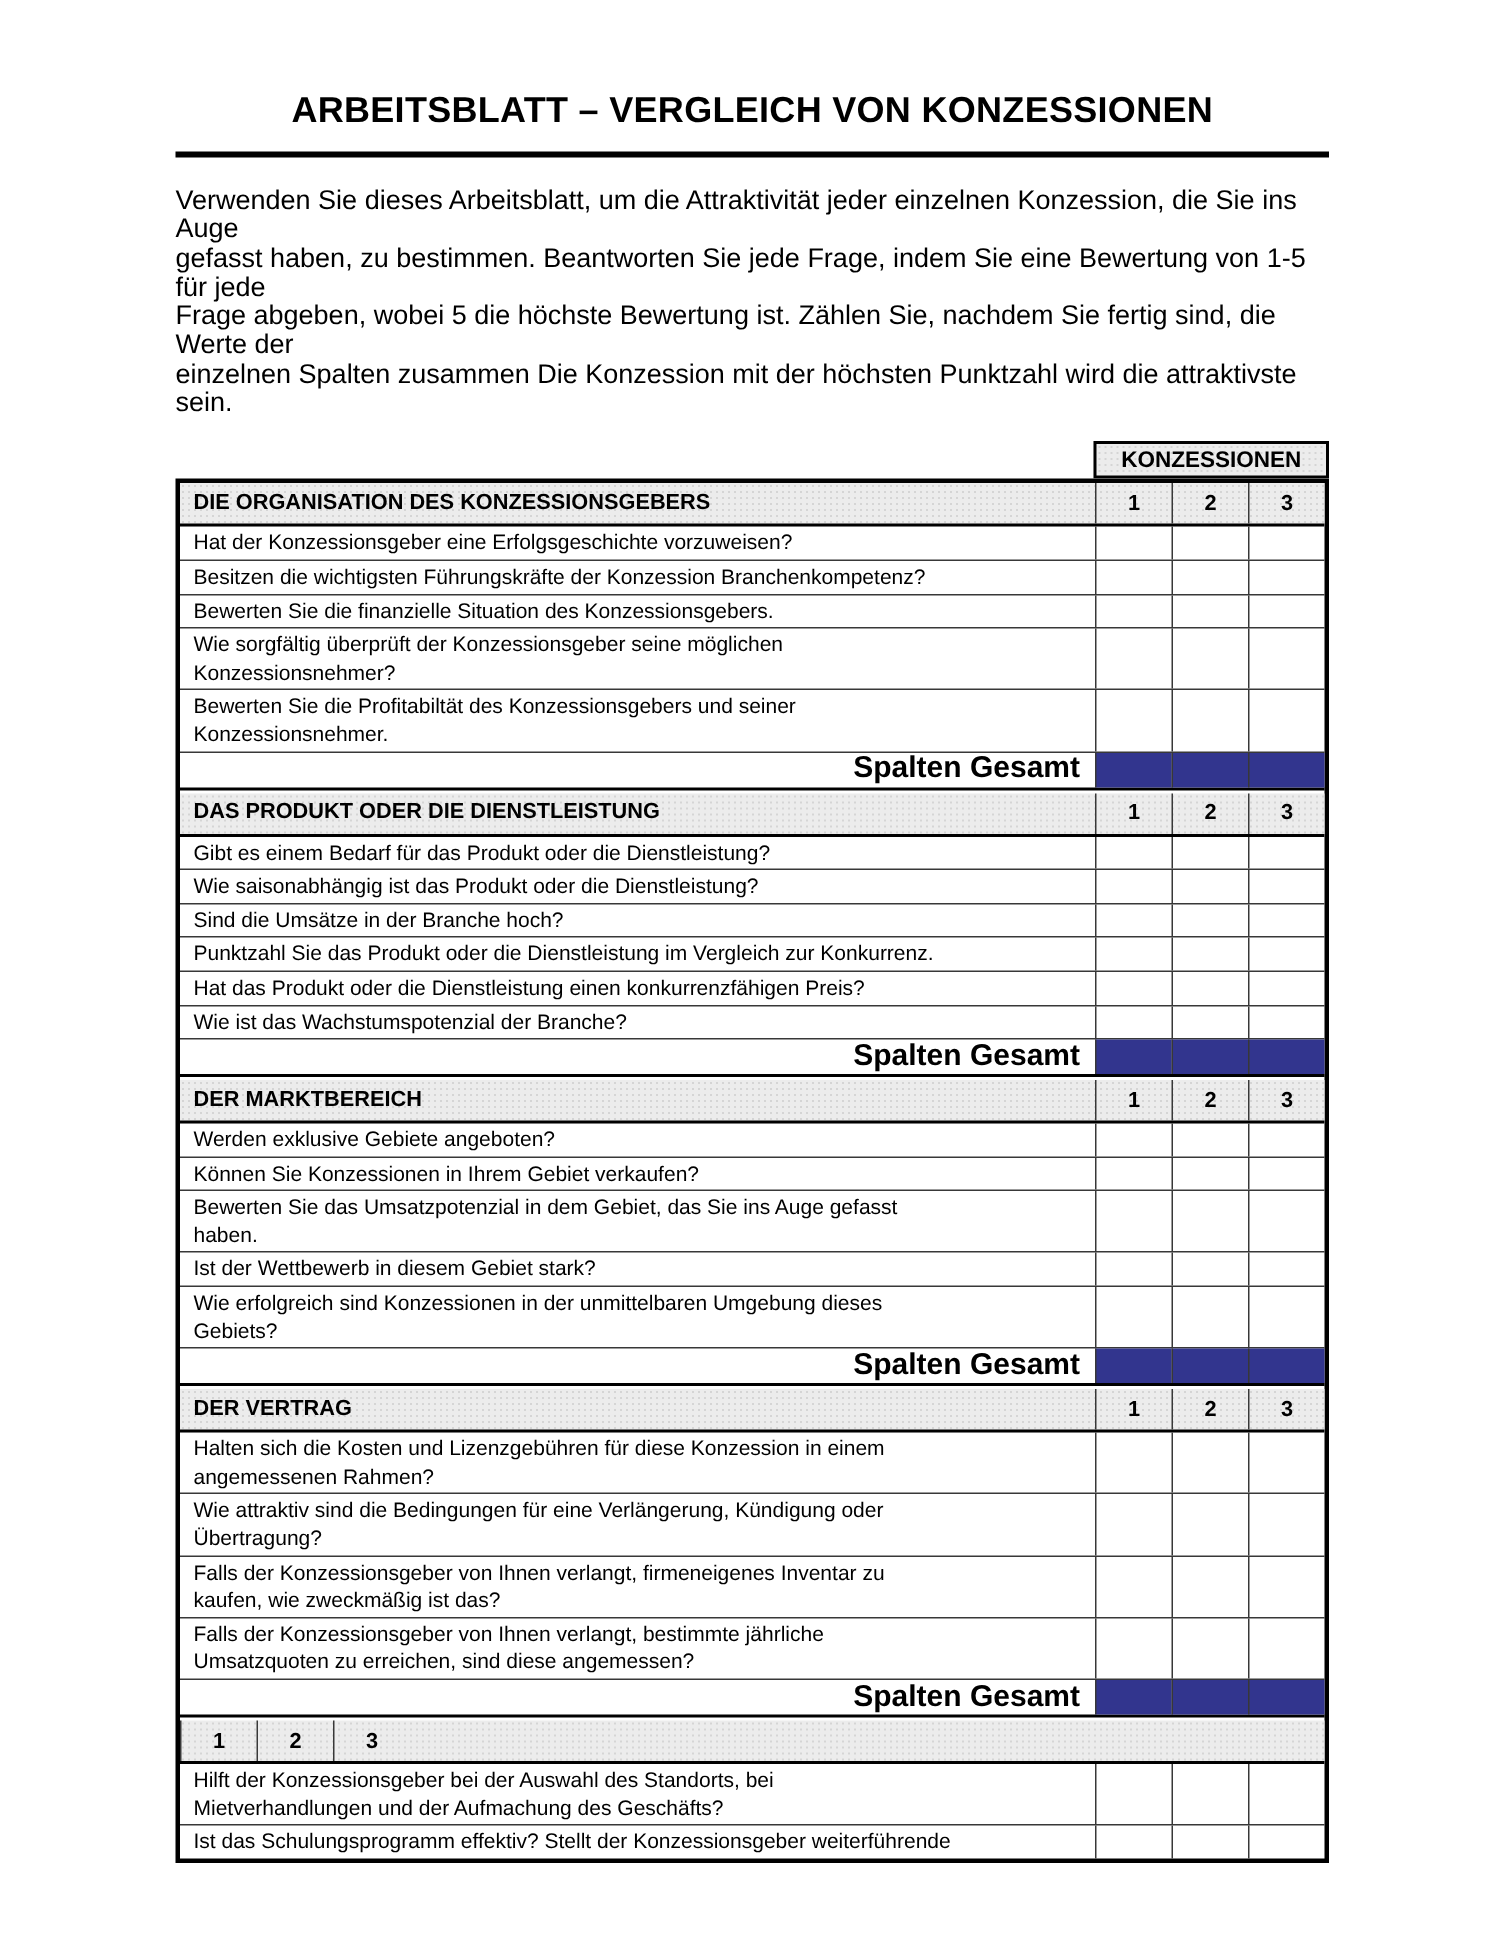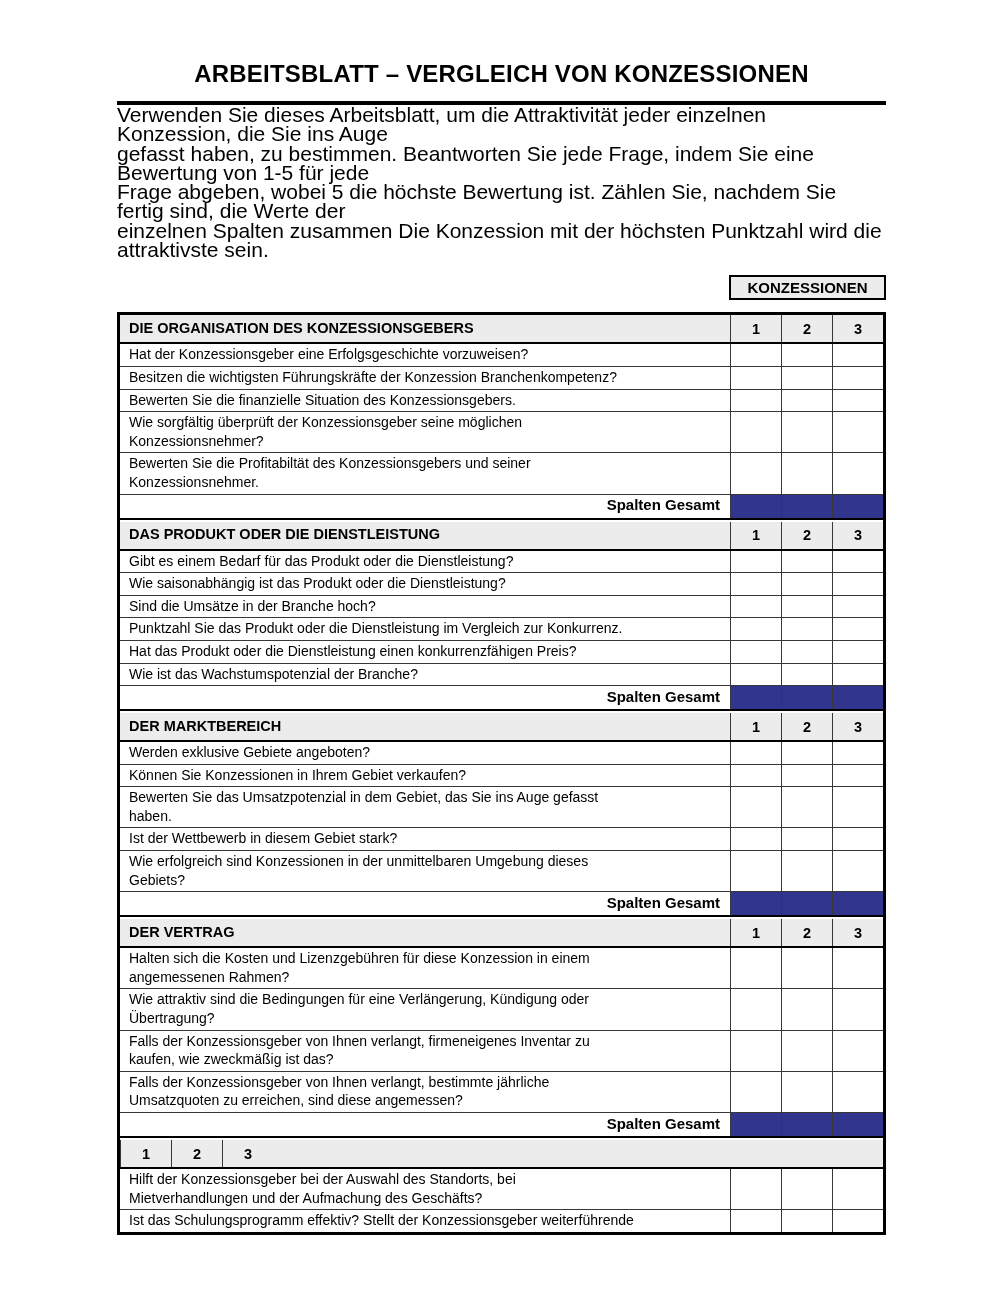--- a/index.html
+++ b/index.html
@@ -25,33 +25,34 @@
     text-align: center;
     letter-spacing: 0.2px;
     line-height: 30px;
   }
   .title-rule {
     height: 4px;
     background: #000;
     margin-top: 12px;
   }
   .intro {
-    font-size: 21px;
+    margin-top: 19px;
+    font-size: 18px;
     line-height: 19.3px;
     white-space: pre-line;
   }
   .dotted {
     background-color: #ececec;
     background-image: radial-gradient(#d5d5d5 0.6px, rgba(0,0,0,0) 0.7px);
     background-size: 4px 4px;
   }
   .konz-box {
     width: 157px;
     height: 25px;
-    margin: 16px 0 12px auto;
+    margin: 16px 0 0 auto;
     border: 2.5px solid #000;
     box-sizing: border-box;
     display: flex;
     align-items: center;
     justify-content: center;
     font-weight: bold;
     font-size: 15px;
   }
   .wtable {
     width: 769px;
@@ -96,21 +97,21 @@
   .total-row {
     border-top: 1.5px solid #383838;
     border-bottom: 2.5px solid #000;
     min-height: 23px;
   }
   .total-label {
     display: flex;
     align-items: center;
     justify-content: flex-end;
     font-weight: bold;
-    font-size: 15px;
+    font-size: 20px;
     padding-right: 10px;
     white-space: normal;
   }
 </style>
 </head>
 <body>
 
 <div class="content">
   <div class="doc-title">ARBEITSBLATT – VERGLEICH VON KONZESSIONEN</div>
   <div class="title-rule"></div>

